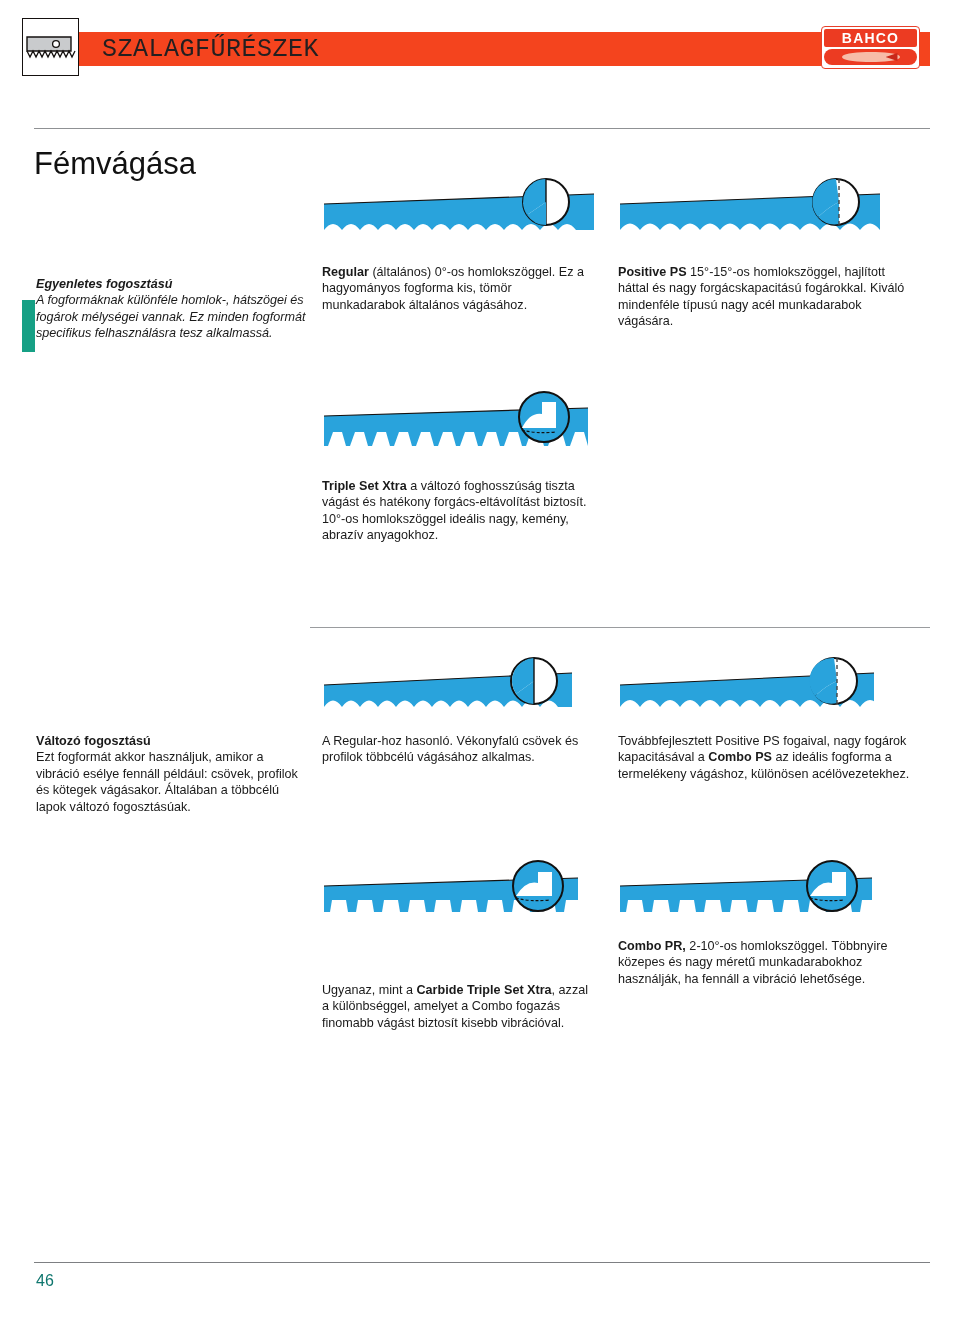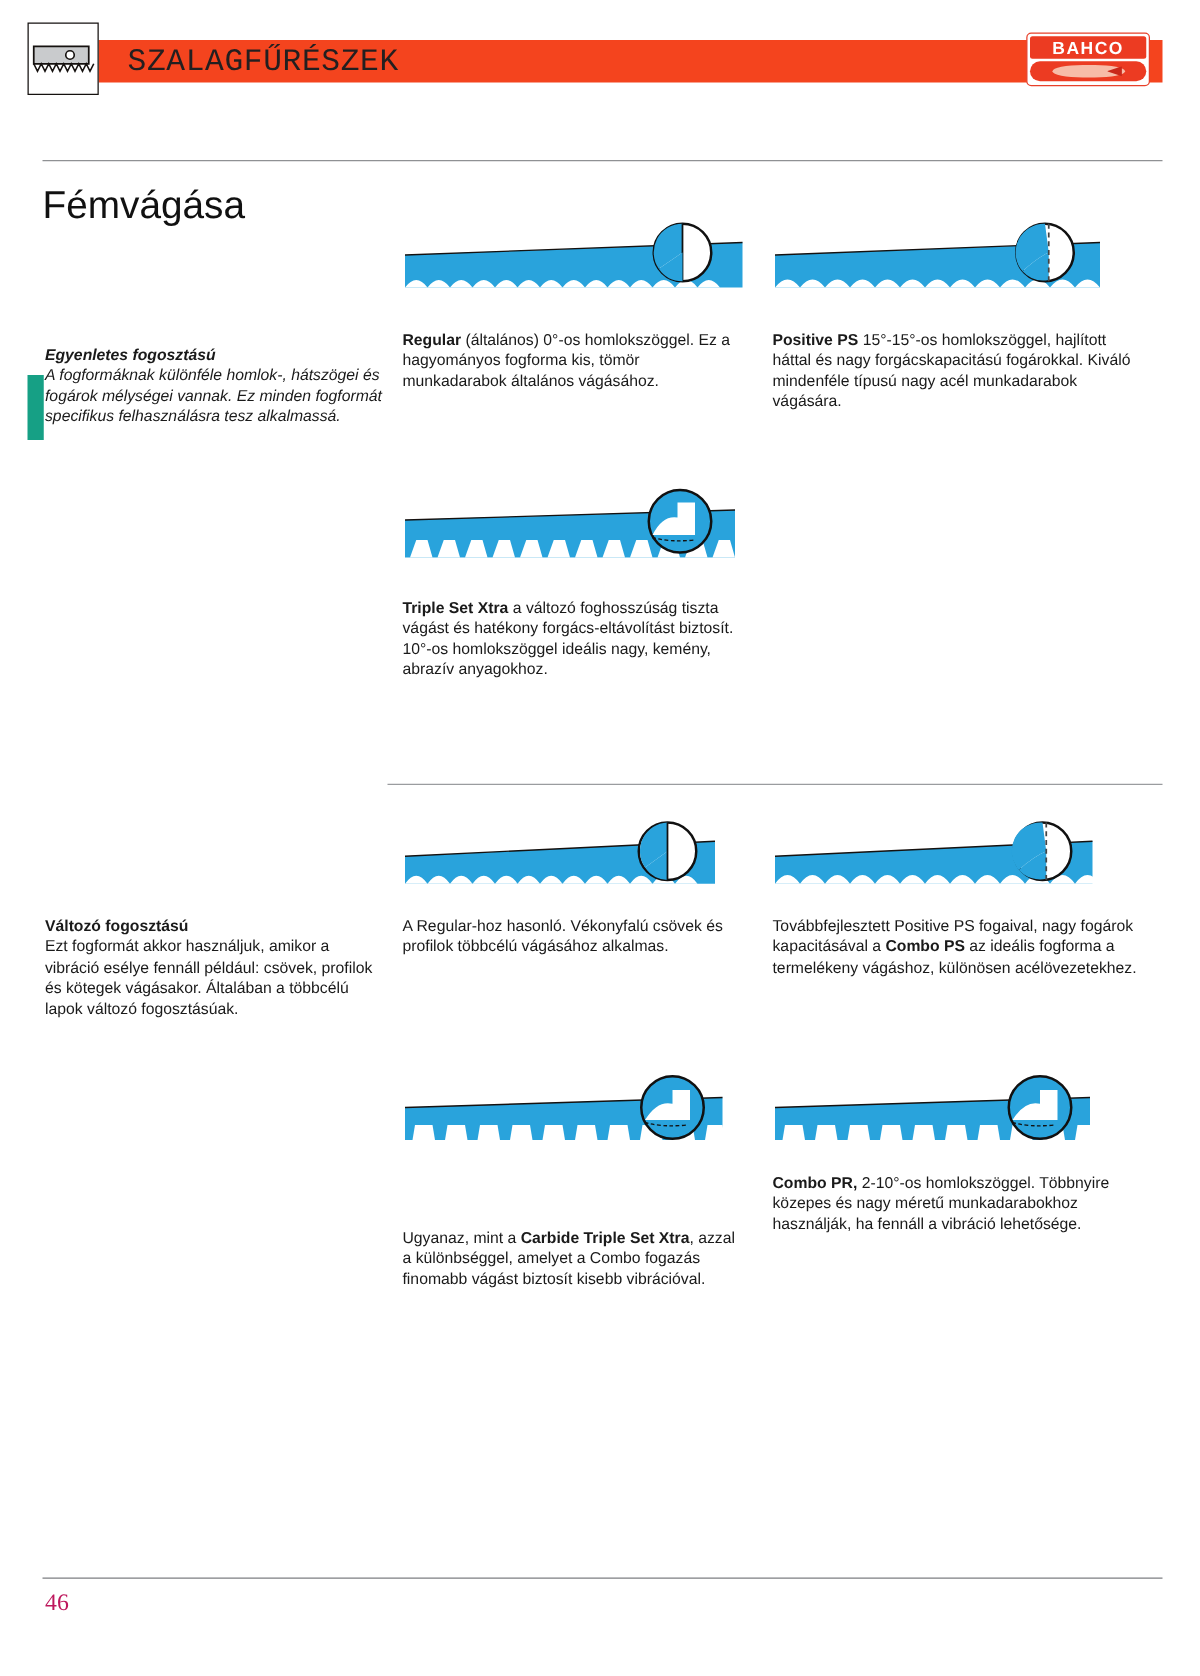--- a/index.html
+++ b/index.html
@@ -93,22 +93,22 @@
   .col-b{left:322px;width:276px;}
   .col-c{left:618px;width:292px;}
 
   
   .blade{position:absolute;}
   .blade svg{display:block;}
 
   
   .page-num{
     position:absolute;left:36px;top:1272px;
-    font-size:19px;color:#be185d;
-    font-family:Liberation Serif, serif;
+    font-size:16px;color:#0f766e;
+    font-family:Liberation Sans, sans-serif;
   }
 </style>
 </head>
 <body>
 
 <div class="page">
 
   <div class="header-band">
     <div class="header-band-txt">SZALAGFŰRÉSZEK</div>
   </div>

